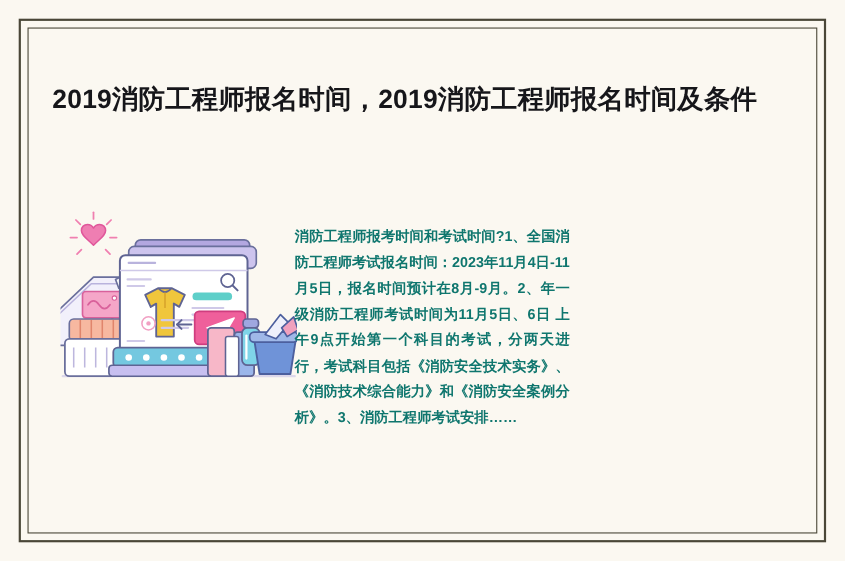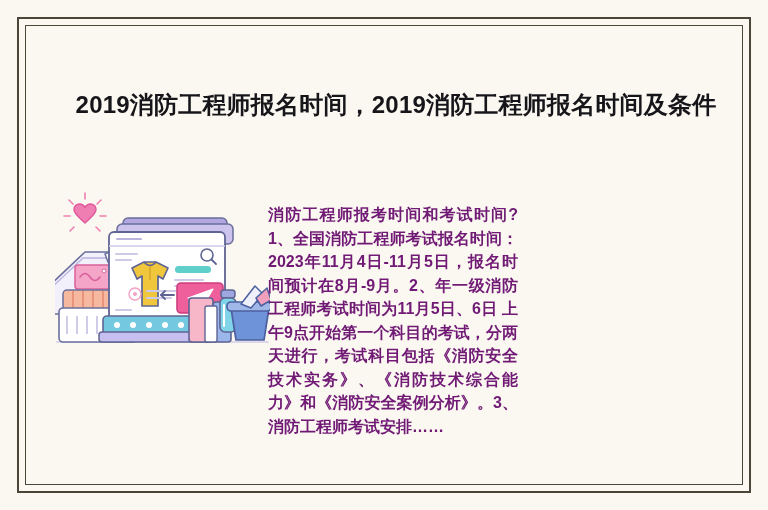--- a/index.html
+++ b/index.html
@@ -46,30 +46,29 @@
     position: absolute;
     left: 25px;
     top: 25px;
     right: 25px;
     bottom: 25px;
     box-sizing: border-box;
   }
 
   .title {
     position: absolute;
-    left: 40px;
+    left: 12px;
     top: 48px;
     width: 662px;
     text-align: center;
     font-size: 24px;
     line-height: 36px;
     font-weight: bold;
     color: #16161a;
     letter-spacing: 0.2px;
-    margin-top: 14px;
   }
 
   .body-row {
     position: absolute;
     left: 0;
     top: 165px;
     width: 718px;
     height: 200px;
   }
 
@@ -79,24 +78,24 @@
     top: 0px;
     width: 215px;
     height: 175px;
   }
 
   .article {
     position: absolute;
     left: 243px;
     top: 13px;
     width: 250px;
-    font-size: 16px;
+    font-size: 13px;
     line-height: 23.5px;
     font-weight: bold;
-    color: #701a75;
+    color: #0f766e;
     text-align: justify;
     text-justify: inter-ideograph;
     letter-spacing: 0px;
   }
 </style>
 </head>
 <body>
 
 <div class="page">
 

